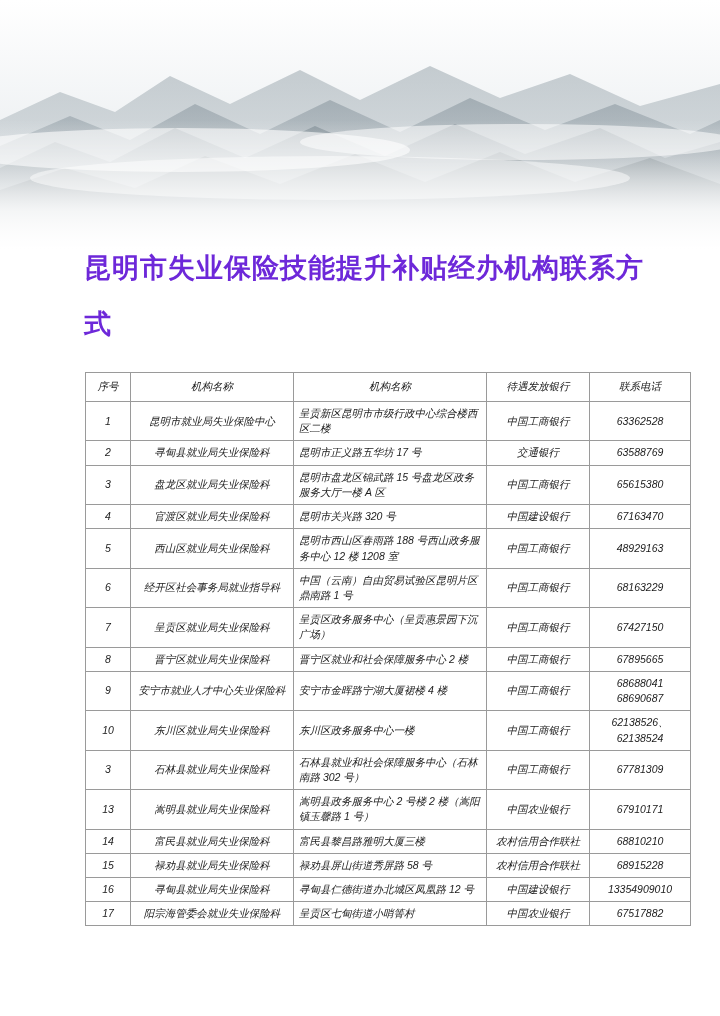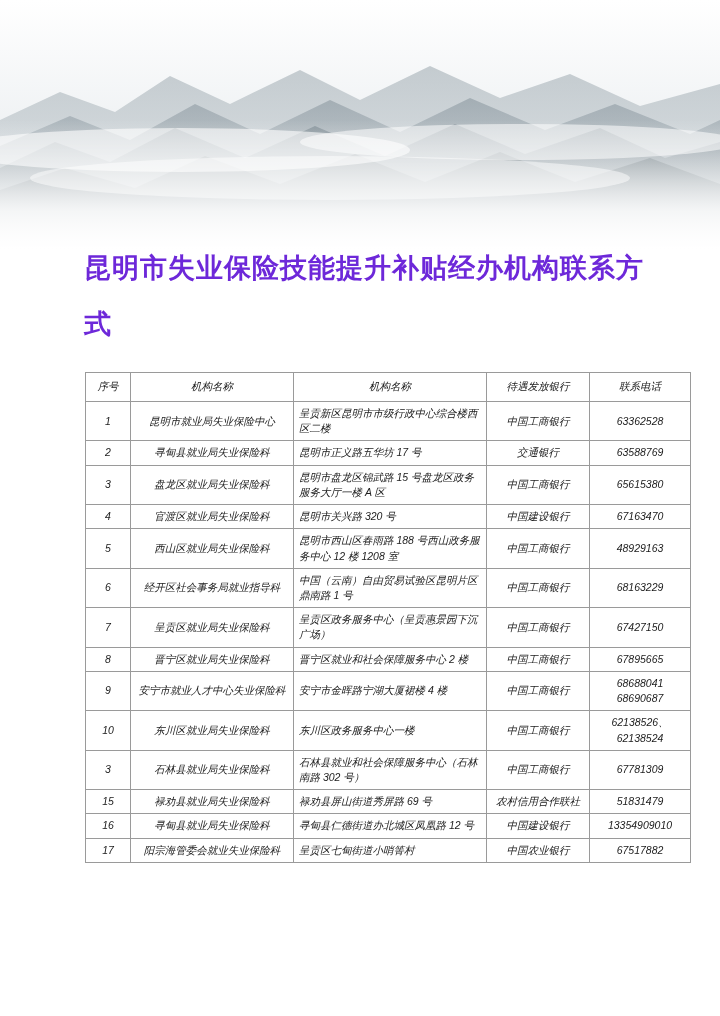--- a/index.html
+++ b/index.html
@@ -207,25 +207,39 @@
           <td class="col-tel">62138526、62138524</td>
         </tr>
         <tr>
           <td class="col-idx">3</td>
           <td class="col-org">石林县就业局失业保险科</td>
           <td class="col-addr">石林县就业和社会保障服务中心（石林南路 302 号）</td>
           <td class="col-bank">中国工商银行</td>
           <td class="col-tel">67781309</td>
         </tr>
         <tr>
+          <td class="col-idx">13</td>
+          <td class="col-org">嵩明县就业局失业保险科</td>
+          <td class="col-addr">嵩明县政务服务中心 2 号楼 2 楼（嵩阳镇玉馨路 1 号）</td>
+          <td class="col-bank">中国农业银行</td>
+          <td class="col-tel">67910171</td>
+        </tr>
+        <tr>
+          <td class="col-idx">14</td>
+          <td class="col-org">富民县就业局失业保险科</td>
+          <td class="col-addr">富民县黎昌路雅明大厦三楼</td>
+          <td class="col-bank">农村信用合作联社</td>
+          <td class="col-tel">68810210</td>
+        </tr>
+        <tr>
           <td class="col-idx">15</td>
           <td class="col-org">禄劝县就业局失业保险科</td>
-          <td class="col-addr">禄劝县屏山街道秀屏路 69 号</td>
+          <td class="col-addr">禄劝县屏山街道秀屏路 58 号</td>
           <td class="col-bank">农村信用合作联社</td>
-          <td class="col-tel">51831479</td>
+          <td class="col-tel">68915228</td>
         </tr>
         <tr>
           <td class="col-idx">16</td>
           <td class="col-org">寻甸县就业局失业保险科</td>
           <td class="col-addr">寻甸县仁德街道办北城区凤凰路 12 号</td>
           <td class="col-bank">中国建设银行</td>
           <td class="col-tel">13354909010</td>
         </tr>
         <tr>
           <td class="col-idx">17</td>

